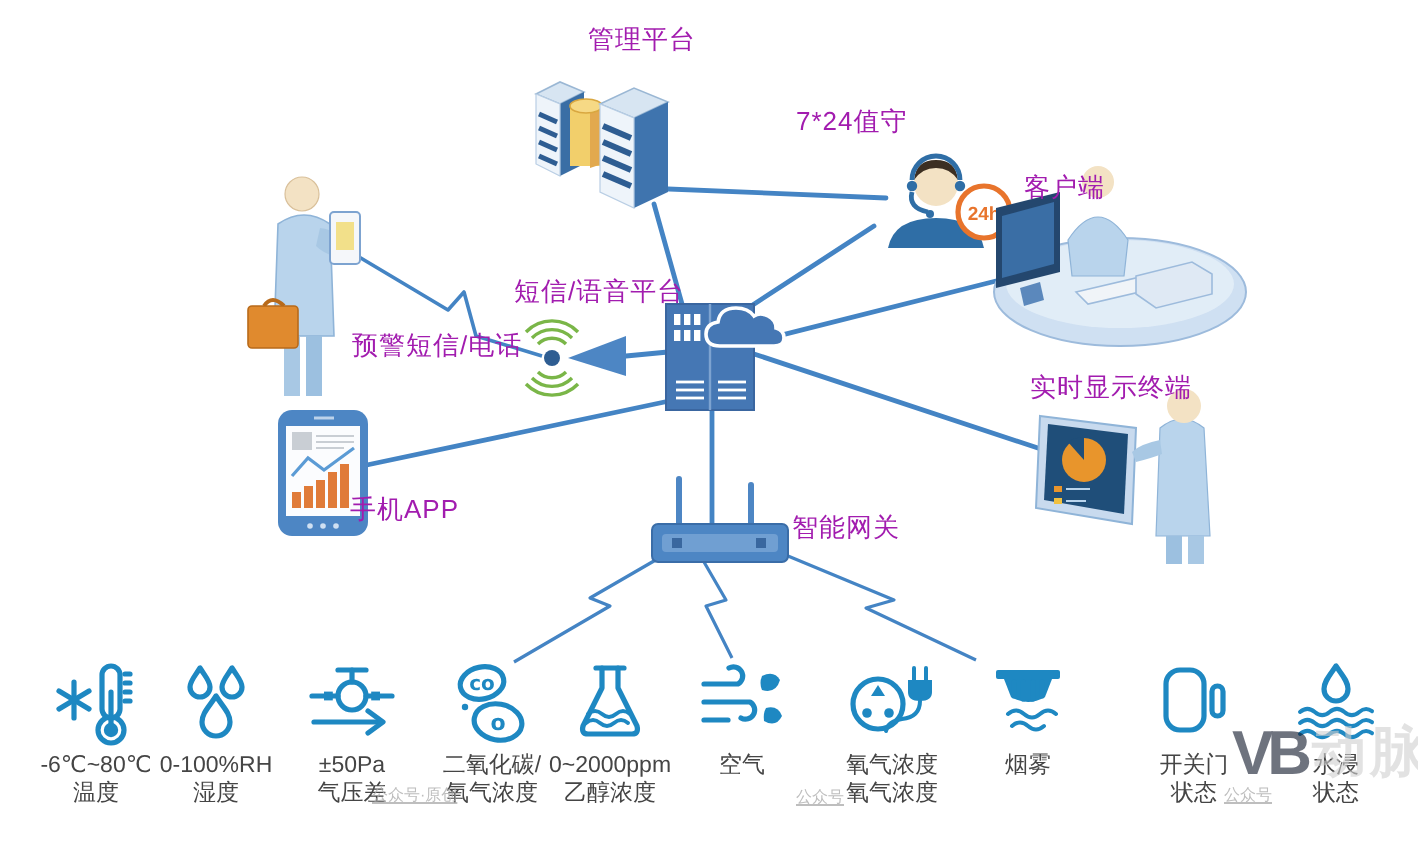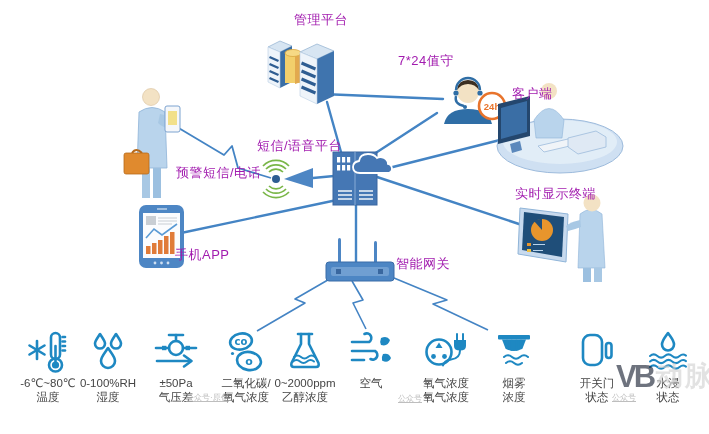--- a/index.html
+++ b/index.html
@@ -313,21 +313,20 @@
       <g class="white">
           <line x1="15" y1="11" x2="15" y2="18"></line>
           <line x1="19.7" y1="11" x2="19.7" y2="19.5"></line>
       <line x1="24.4" y1="11" x2="24.4" y2="19.5"></line>
           <line x1="29" y1="11" x2="29" y2="18"></line>
         </g>
       <path class="thin" d="M12,27 q4,-3.5 8,0 q4,3.5 8,0 q4,-3.5 8,0" stroke-width="2.4"></path>
       <path class="thin" d="M14,33 q4,-3.5 8,0 q4,3.5 8,0" stroke-width="2.4"></path>
     </svg>
     <div class="s1">烟雾</div>
-    <div class="s2">浓度</div>
   </div>
 
   <div class="sensor" style="left:597px">
     <svg class="sicon" width="44" height="44" viewBox="0 0 44 44">
       <rect x="8" y="5" width="19" height="30" rx="7" stroke-width="3.2"></rect>
       <rect x="31" y="13" width="5.5" height="15" rx="2.75" stroke-width="2.8"></rect>
     </svg>
     <div class="s1">开关门</div>
     <div class="s2">状态</div>
   </div>

